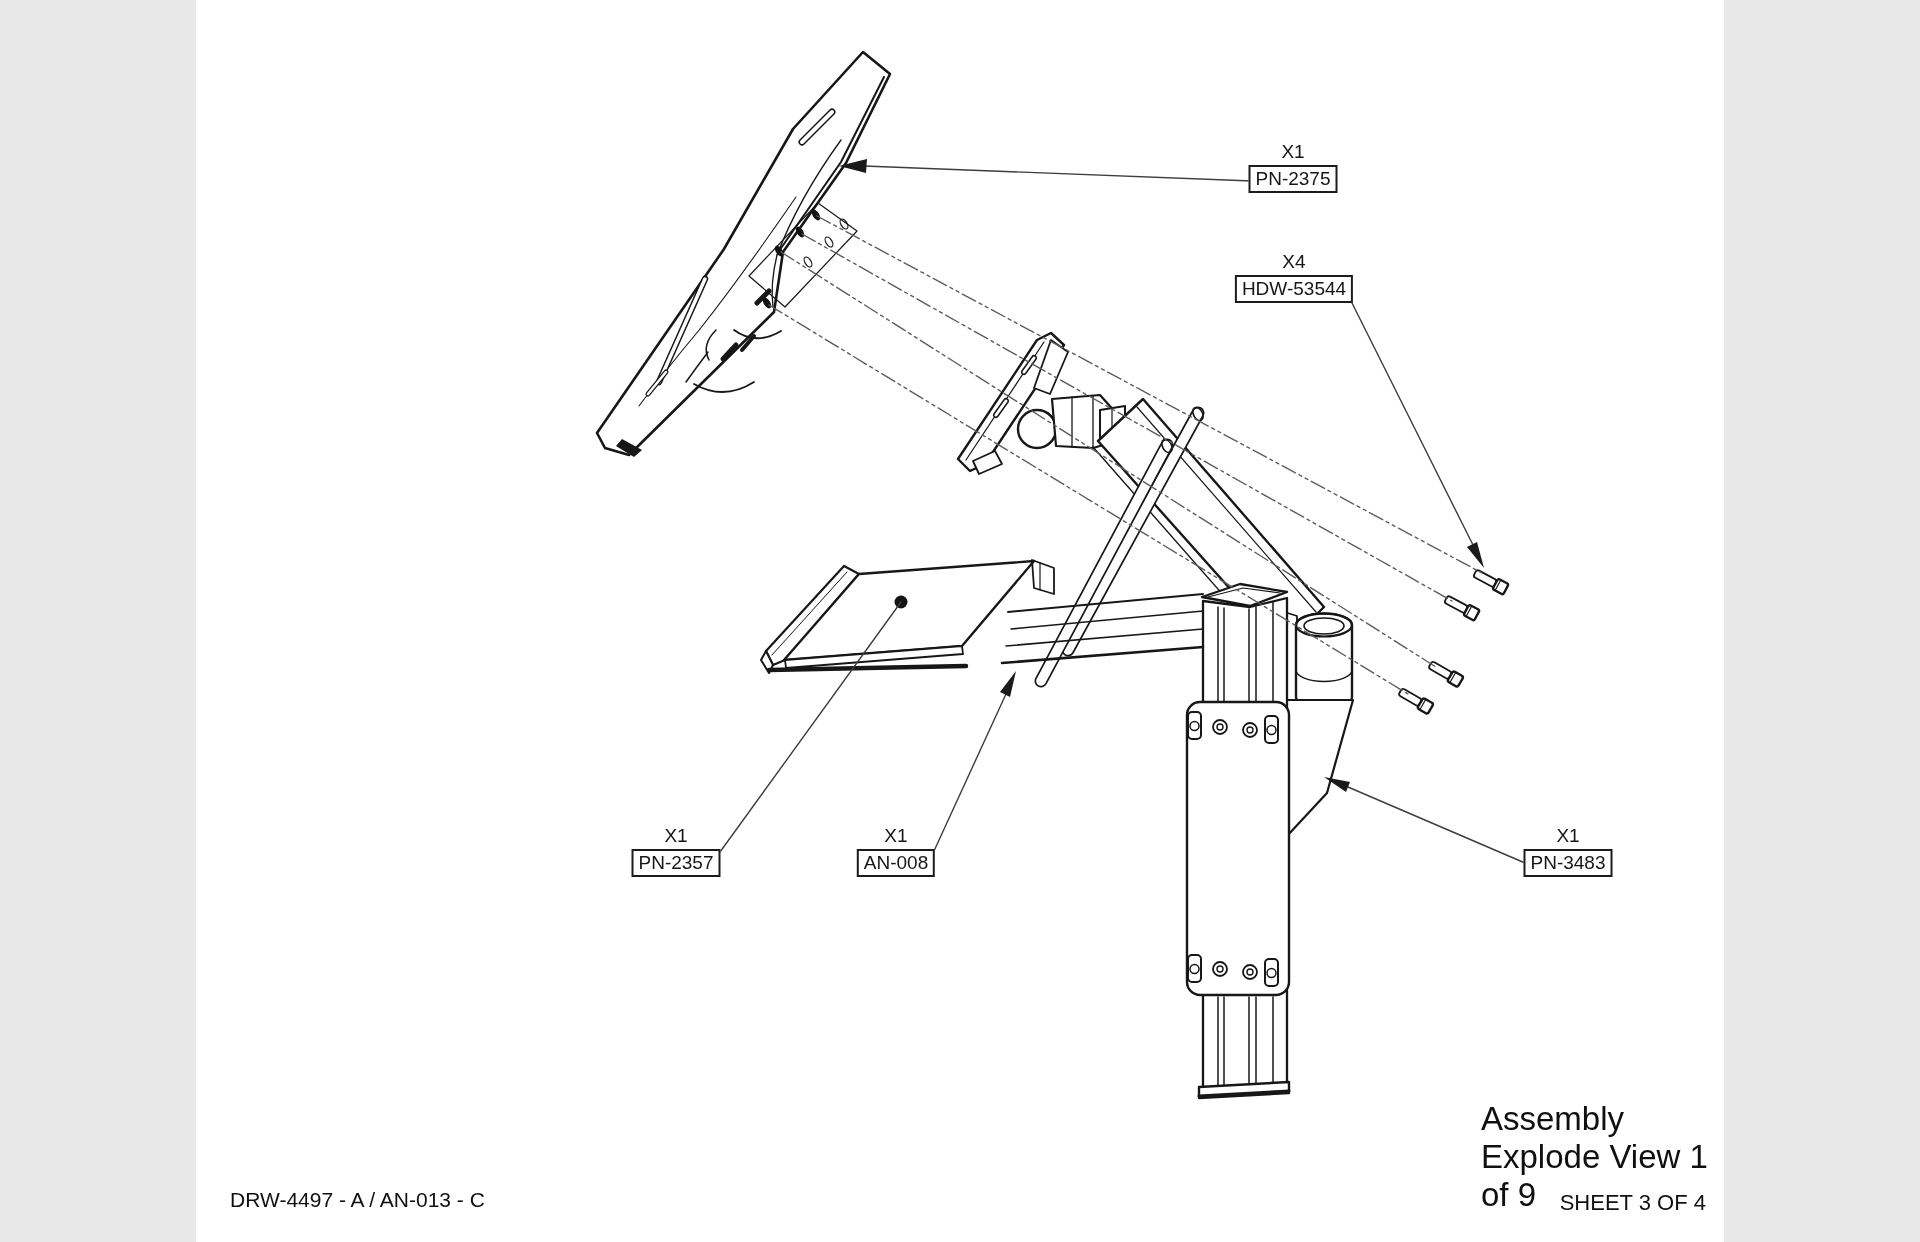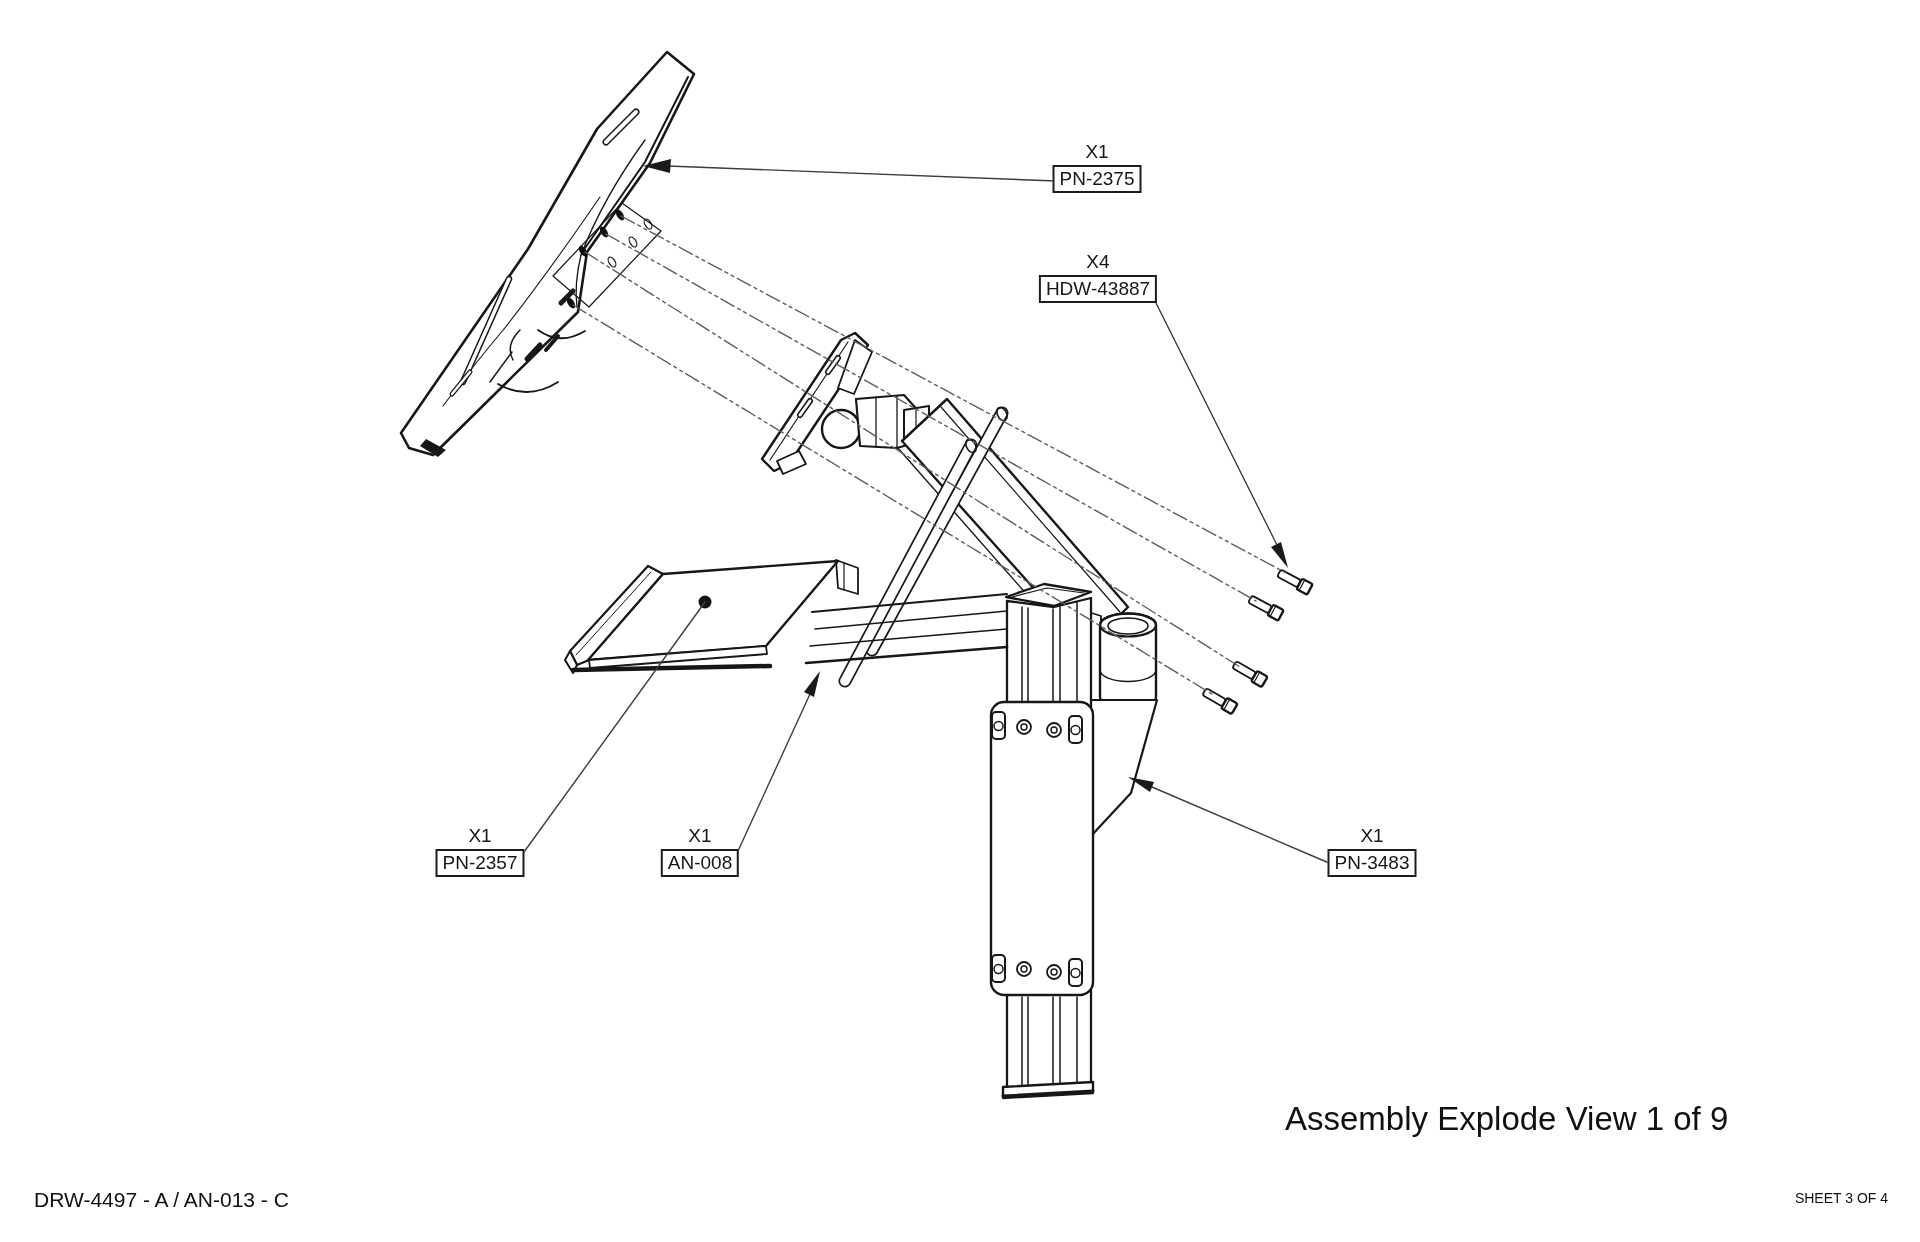--- a/index.html
+++ b/index.html
@@ -1,33 +1,33 @@
 <!DOCTYPE html>
 <html><head>
 <meta charset="utf-8">
 <style>
   html,body{margin:0;padding:0;background:#e8e8e8;}
   .sheet{
-    position:relative;width:1920px;height:1242px;background:#ffffff;
+    position:relative;width:1528px;height:1242px;background:#ffffff;
     overflow:hidden;margin:0 auto;
     font-family:"Liberation Sans","DejaVu Sans",sans-serif;color:#161616;
   }
   .drawing-svg{position:absolute;left:0;top:0;width:1920px;height:1242px;}
   .callout{position:absolute;transform:translateX(-50%);text-align:center;white-space:nowrap;}
   .callout .qty{font-size:19px;line-height:24px;margin-bottom:1px;color:#161616;}
   .callout .part{
     display:inline-block;border:2px solid #1c1c1c;background:#fff;
     font-size:19px;line-height:24px;padding:0 5px;color:#161616;
   }
   .view-title{
     position:absolute;left:1285px;top:1100px;font-size:33px;color:#101010;
     letter-spacing:0;
   }
   .footer-left{position:absolute;left:34px;top:1188px;font-size:21px;color:#101010;}
-  .footer-right{position:absolute;right:32px;top:1190px;font-size:14px;color:#101010;}
+  .footer-right{position:absolute;right:18px;top:1190px;font-size:22px;color:#101010;}
 </style>
 </head>
 <body>
 
 <div class="sheet">
 
   <svg class="drawing-svg" viewBox="0 0 1920 1242">
     <g fill="none" stroke="#171717" stroke-linecap="round" stroke-linejoin="round">
 
       <g>
@@ -224,21 +224,21 @@
       </g>
     </g>
   </svg>
 
   <div class="callout" style="left:1097px;top:140px;">
     <div class="qty">X1</div>
     <div class="part">PN-2375</div>
   </div>
   <div class="callout" style="left:1098px;top:250px;">
     <div class="qty">X4</div>
-    <div class="part">HDW-43887</div>
+    <div class="part">HDW-53544</div>
   </div>
   <div class="callout" style="left:480px;top:824px;">
     <div class="qty">X1</div>
     <div class="part">PN-2357</div>
   </div>
   <div class="callout" style="left:700px;top:824px;">
     <div class="qty">X1</div>
     <div class="part">AN-008</div>
   </div>
   <div class="callout" style="left:1372px;top:824px;">

